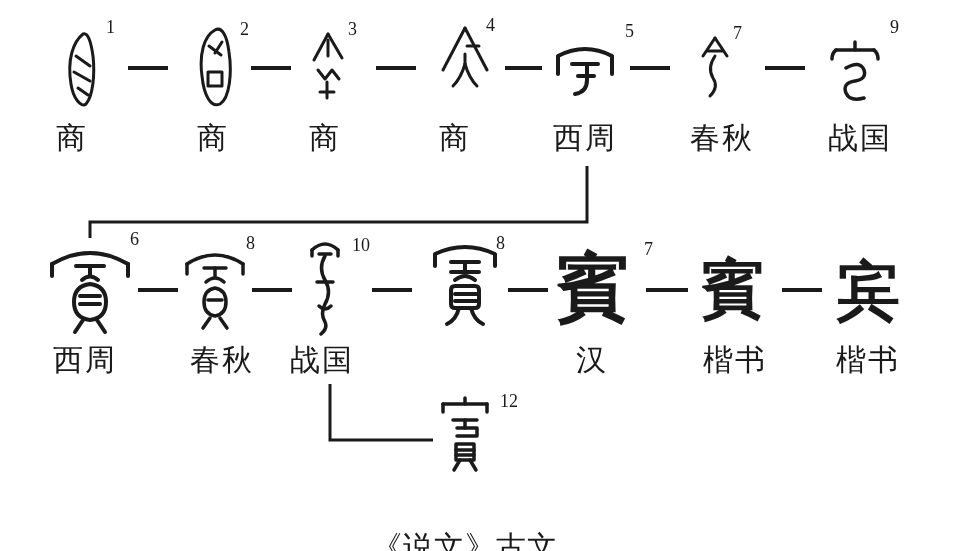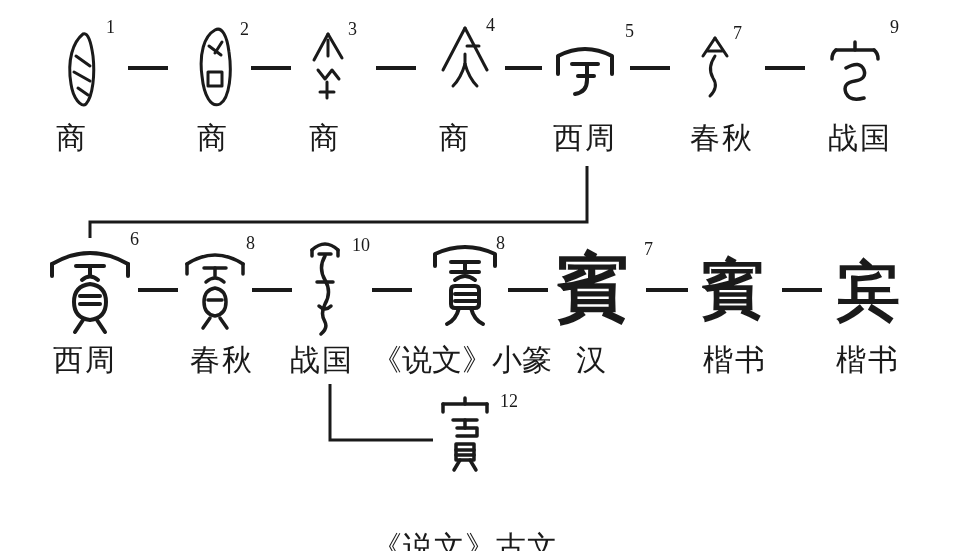--- a/index.html
+++ b/index.html
@@ -205,21 +205,20 @@
       <path d="M24,32 h28" stroke-width="4"></path>
       <path d="M28,40 q10,-8 20,0" stroke-width="4"></path>
       <path d="M28,46 q-4,0 -4,4 v14 q0,4 4,4 h20 q4,0 4,-4 v-14 q0,-4 -4,-4 z" stroke-width="4"></path>
       <path d="M28,54 h24" stroke-width="4"></path>
       <path d="M28,61 h24" stroke-width="4"></path>
       <path d="M32,68 q-3,12 -12,16" stroke-width="4"></path>
       <path d="M44,68 q3,12 12,16" stroke-width="4"></path>
     </svg>
   </div>
   <span class="num" style="left:496px;top:234px">8</span>
-  <div class="plabel wide" style="left:352px;top:342px">《说文》小篆</div>
 
   <div class="bigchar han" style="left:542px;top:246px">賓</div>
   <span class="num" style="left:644px;top:240px">7</span>
   <div class="plabel" style="left:512px;top:342px">汉</div>
 
   <div class="bigchar kai" style="left:684px;top:252px">賓</div>
   <div class="plabel" style="left:655px;top:342px">楷书</div>
 
   <div class="bigchar kai" style="left:820px;top:254px">宾</div>
   <div class="plabel" style="left:788px;top:342px">楷书</div>

